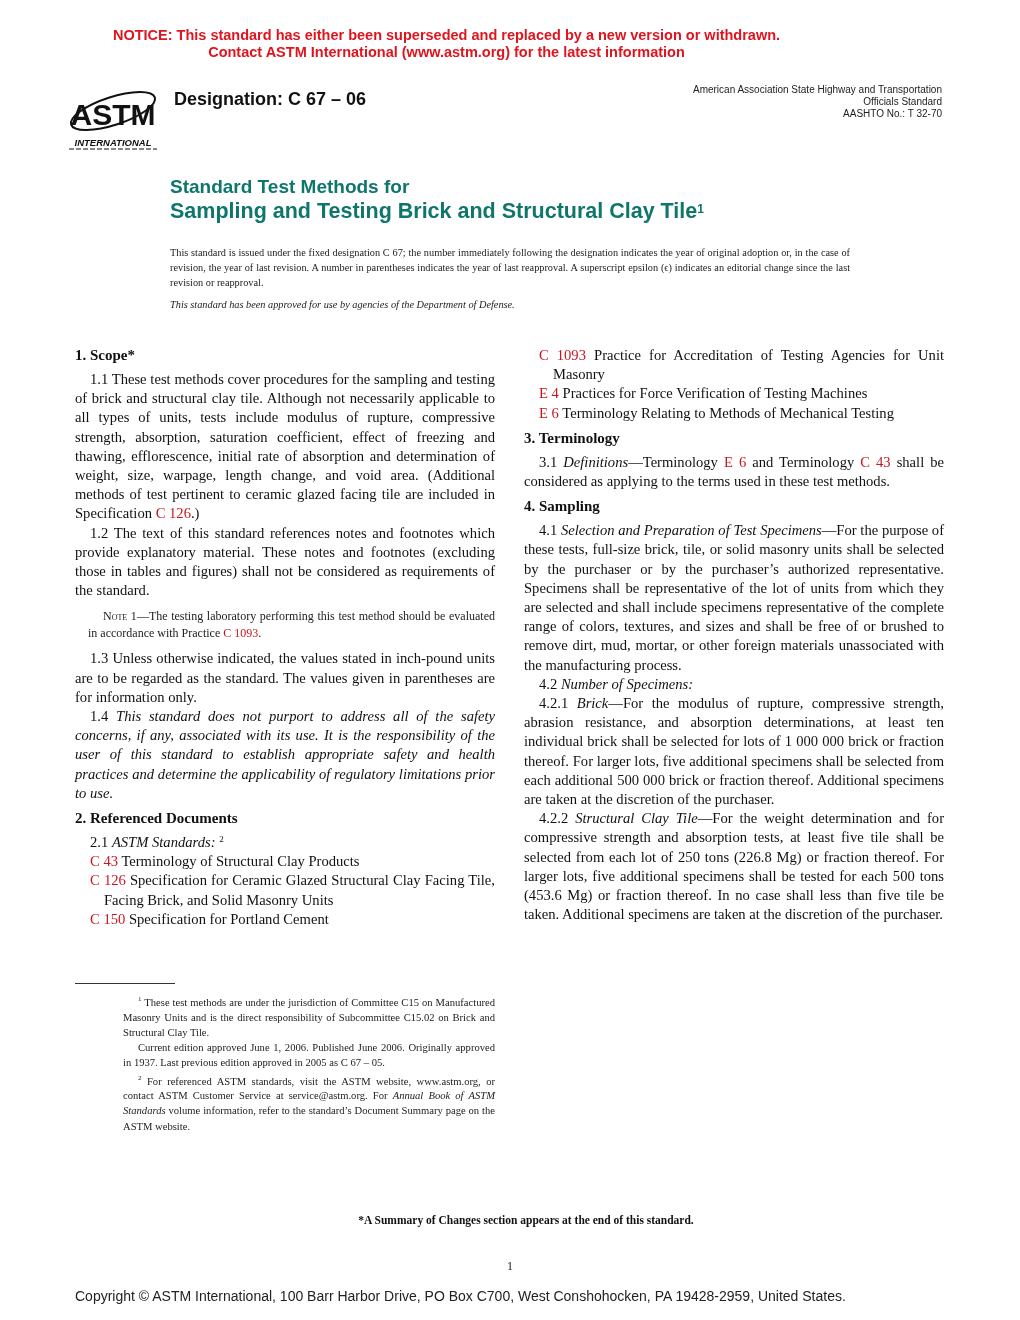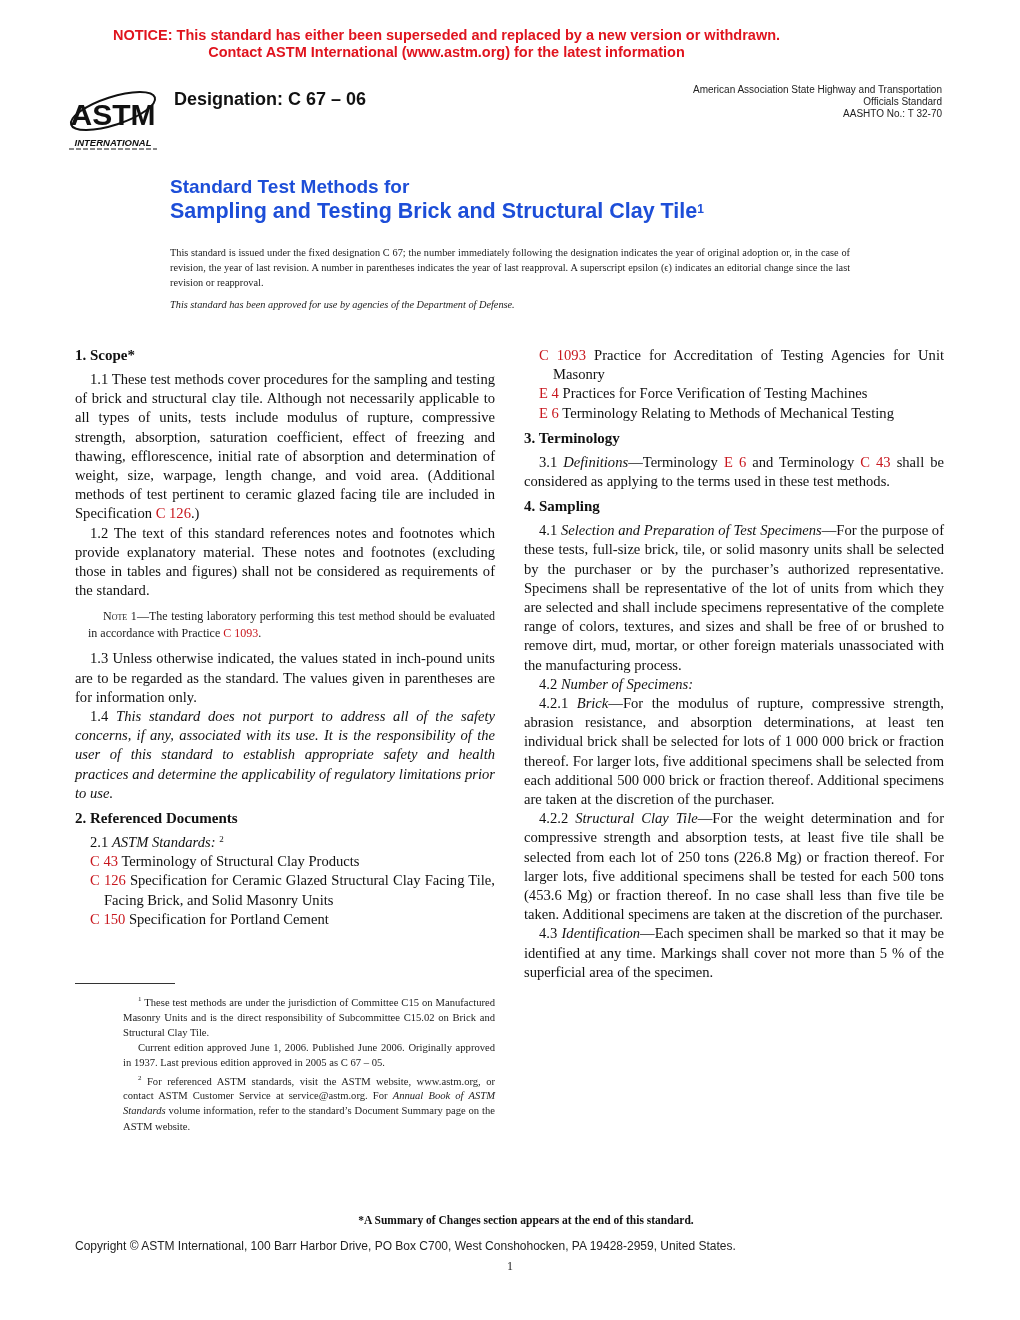--- a/index.html
+++ b/index.html
@@ -6,21 +6,21 @@
   html, body { width: 1020px; height: 1320px; background: #ffffff; }
   body { position: relative; font-family: "Liberation Serif", serif; color: #111; overflow: hidden; }
   .notice { position: absolute; top: 27px; left: 0; width: 893px; text-align: center; color: #e0141e;
     font-family: "Liberation Sans", sans-serif; font-weight: bold; font-size: 14.5px; line-height: 17px; }
   .logo { position: absolute; left: 66px; top: 78px; width: 94px; height: 72px; }
   .designation { position: absolute; left: 174px; top: 89px; font-family: "Liberation Sans", sans-serif;
     font-weight: bold; font-size: 18px; color: #111; }
   .aashto { position: absolute; right: 78px; top: 84px; text-align: right; font-family: "Liberation Sans", sans-serif;
     font-size: 10px; line-height: 12px; color: #222; }
   .title { position: absolute; left: 170px; top: 176px; font-family: "Liberation Sans", sans-serif; font-weight: bold;
-    color: #1d4ed8; }
+    color: #0f766e; }
   .title .l1 { font-size: 19px; line-height: 22px; }
   .title .l2 { font-size: 21.5px; line-height: 26px; }
   .title sup { font-size: 12px; vertical-align: top; position: relative; top: -2px; }
   .issued { position: absolute; left: 170px; top: 245px; width: 680px; font-size: 10.3px; line-height: 15px;
     text-align: justify; color: #222; }
   .approved { position: absolute; left: 170px; top: 299px; font-size: 10.3px; font-style: italic; color: #222; }
   .col { position: absolute; width: 420px; font-size: 14.6px; line-height: 19.2px; color: #111; }
   .col-left { left: 75px; top: 346px; }
   .col-right { left: 524px; top: 346px; }
   h2 { font-size: 15px; font-weight: bold; line-height: 19px; margin: 0 0 5px 0; }
@@ -31,22 +31,22 @@
   .note { font-size: 12px; line-height: 17px; text-align: justify; text-indent: 15px; margin: 8px 0 7px 13px; color: #222; }
   .note .smallcaps { font-variant: small-caps; }
   .it { font-style: italic; }
   .fn-rule { position: absolute; left: 75px; top: 983px; width: 100px; border-top: 1px solid #333; }
   .footnotes { position: absolute; left: 75px; top: 992px; width: 420px; font-size: 10.6px; line-height: 15.2px;
     text-align: justify; color: #222; }
   .footnotes p { text-indent: 15px; margin-left: 48px; }
   .footnotes sup { font-size: 7px; }
   .summary { position: absolute; top: 1214px; left: 16px; width: 1020px; text-align: center; font-weight: bold;
     font-size: 11.5px; color: #111; }
-  .copyright { position: absolute; left: 75px; top: 1239px; font-family: "Liberation Sans", sans-serif;
-    font-size: 12px; color: #222; }
+  .copyright { position: absolute; left: 75px; top: 1288px; font-family: "Liberation Sans", sans-serif;
+    font-size: 14px; color: #222; }
   .pagenum { position: absolute; top: 1259px; left: 0; width: 1020px; text-align: center; font-size: 12px; color: #222; }
   sup.fsup { font-size: 9px; vertical-align: top; position: relative; top: -3px; }
 </style>
 </head>
 <body>
 
 <div class="notice">
   <div>NOTICE: This standard has either been superseded and replaced by a new version or withdrawn.</div>
   <div>Contact ASTM International (www.astm.org) for the latest information</div>
 </div>
@@ -102,18 +102,17 @@
   <p class="ref"><span class="link">E 6</span> <span>Terminology Relating to Methods of Mechanical Testing</span></p>
 
   <h2 class="spaced">3.  Terminology</h2>
   <p class="para"><span>3.1 </span><span class="it">Definitions</span><span>—Terminology </span><span class="link">E 6</span><span> and Terminology </span><span class="link">C 43</span><span> shall be considered as applying to the terms used in these test methods.</span></p>
 
   <h2 class="spaced">4.  Sampling</h2>
   <p class="para"><span>4.1 </span><span class="it">Selection and Preparation of Test Specimens</span><span>—For the purpose of these tests, full-size brick, tile, or solid masonry units shall be selected by the purchaser or by the purchaser’s authorized representative. Specimens shall be representative of the lot of units from which they are selected and shall include specimens representative of the complete range of colors, textures, and sizes and shall be free of or brushed to remove dirt, mud, mortar, or other foreign materials unassociated with the manufacturing process.</span></p>
   <p class="para"><span>4.2 </span><span class="it">Number of Specimens:</span></p>
   <p class="para"><span>4.2.1 </span><span class="it">Brick</span><span>—For the modulus of rupture, compressive strength, abrasion resistance, and absorption determinations, at least ten individual brick shall be selected for lots of 1 000 000 brick or fraction thereof. For larger lots, five additional specimens shall be selected from each additional 500 000 brick or fraction thereof. Additional specimens are taken at the discretion of the purchaser.</span></p>
   <p class="para"><span>4.2.2 </span><span class="it">Structural Clay Tile</span><span>—For the weight determination and for compressive strength and absorption tests, at least five tile shall be selected from each lot of 250 tons (226.8 Mg) or fraction thereof. For larger lots, five additional specimens shall be tested for each 500 tons (453.6 Mg) or fraction thereof. In no case shall less than five tile be taken. Additional specimens are taken at the discretion of the purchaser.</span></p>
-  <p class="para"><span>4.3 </span><span class="it">Identification</span><span>—Each specimen shall be marked so that it may be identified at any time. Markings shall cover not more than 5 % of the superficial area of the specimen.</span></p>
 </div>
 
 <div class="summary">*A Summary of Changes section appears at the end of this standard.</div>
 <div class="copyright">Copyright © ASTM International, 100 Barr Harbor Drive, PO Box C700, West Conshohocken, PA 19428-2959, United States.</div>
 <div class="pagenum">1</div>
 
 </body></html>

